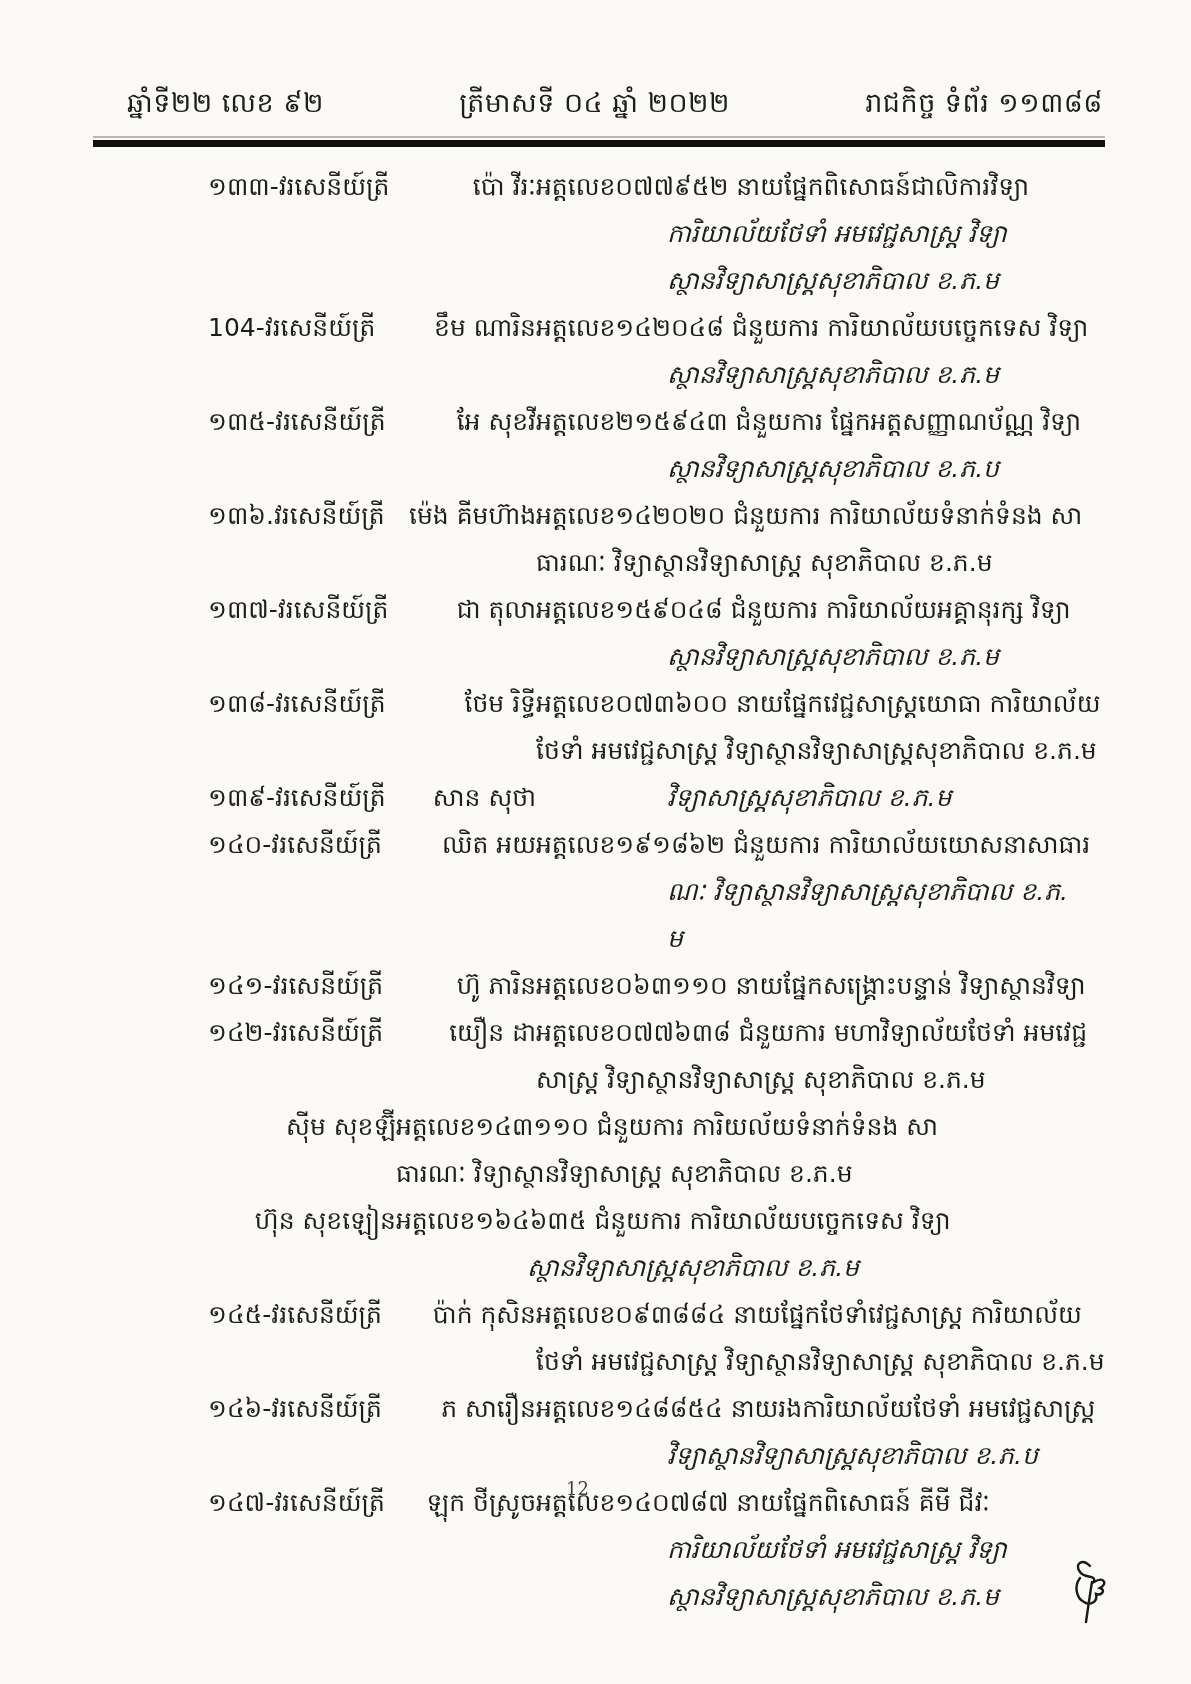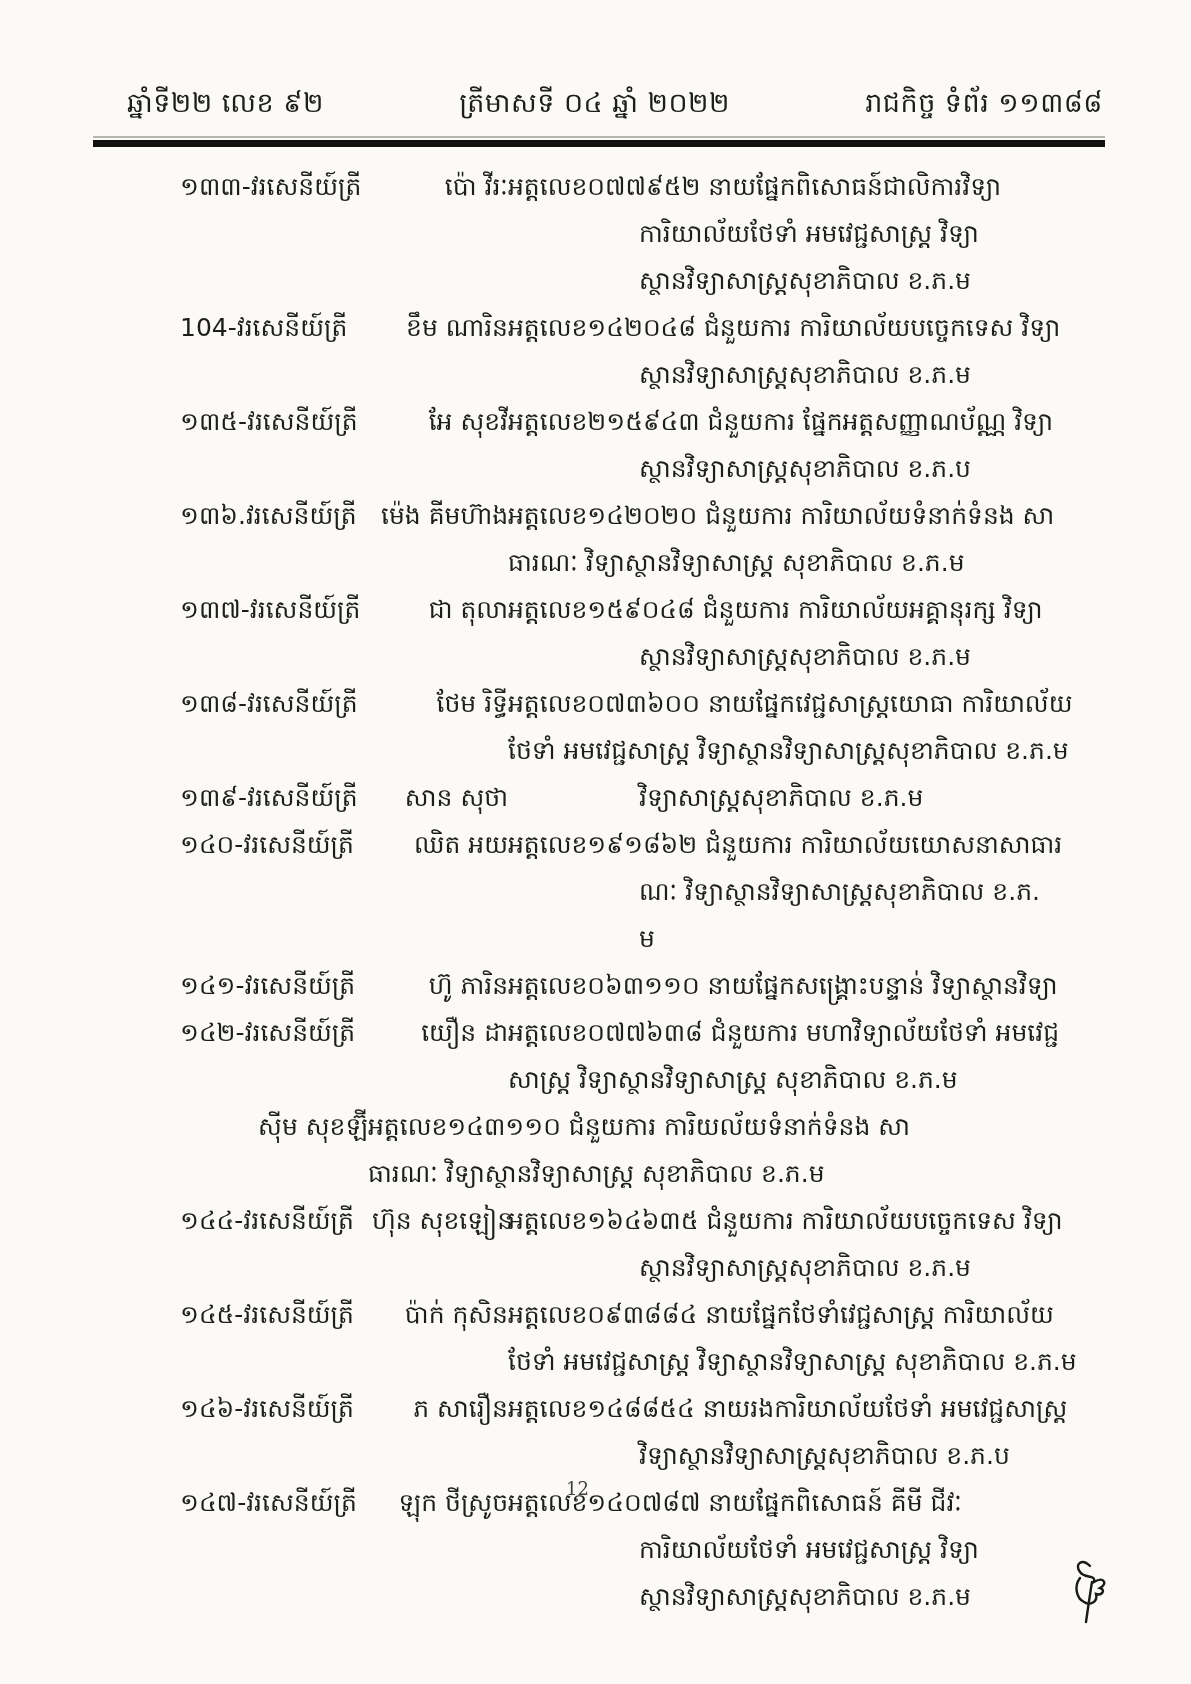--- a/index.html
+++ b/index.html
@@ -16,26 +16,26 @@
     display:flex;justify-content:space-between;align-items:baseline;
     font-size:27px;font-weight:normal;letter-spacing:.5px;margin-left:32px;
   }
   .header-rule{position:absolute;top:136px;left:93px;right:86px;}
   .header-rule .thin{height:2px;background:#b9b6b0;}
   .header-rule .thick{height:7px;background:#111;margin-top:2px;}
   .roster{
     position:absolute;top:163px;left:180px;width:878px;
     font-size:25px;line-height:47px;
   }
-  .row{display:grid;grid-template-columns:188px 140px 1fr;align-items:start;}
+  .row{display:grid;grid-template-columns:188px 140px 1fr;align-items:start;margin-left:28px;}
   .cell-rank{white-space:nowrap;}
   .cell-name{white-space:nowrap;padding-left:4px;text-align:right;}
   .cell-details{}
   .dline{white-space:nowrap;}
-  .dline.indent{padding-left:131px;}
+  .dline.indent{padding-left:131px;font-style:italic;}
   .footer{
     position:absolute;top:1478px;left:95px;width:965px;
     text-align:center;font-family:"DejaVu Serif", serif;
     font-size:18px;color:#404040;
   }
   .signature{position:absolute;left:1052px;top:1552px;width:70px;height:90px;}
   .signature svg{width:100%;height:100%;}
 </style>
 </head>
 <body>
@@ -144,21 +144,20 @@
 
   <div class="row">
     <div class="cell-name">ស៊ីម សុខឡ៊ី</div>
     <div class="cell-details">
         <div class="dline">អត្តលេខ១៤៣១១០ ជំនួយការ ការិយល័យទំនាក់ទំនង សា</div>
         <div class="dline">ធារណៈ វិទ្យាស្ថានវិទ្យាសាស្ត្រ សុខាភិបាល ខ.ភ.ម</div>
       </div>
   </div>
 
   <div class="row">
-    <div class="cell-rank">១៤៤-វរសេនីយ៍ត្រី</div>
     <div class="cell-name">ហ៊ុន សុខឡៀន</div>
     <div class="cell-details">
         <div class="dline">អត្តលេខ១៦៤៦៣៥ ជំនួយការ ការិយាល័យបច្ចេកទេស វិទ្យា</div>
         <div class="dline indent">ស្ថានវិទ្យាសាស្ត្រសុខាភិបាល ខ.ភ.ម</div>
       </div>
   </div>
 
   <div class="row">
     <div class="cell-rank">១៤៥-វរសេនីយ៍ត្រី</div>
     <div class="cell-name">ប៉ាក់ កុសិន</div>

